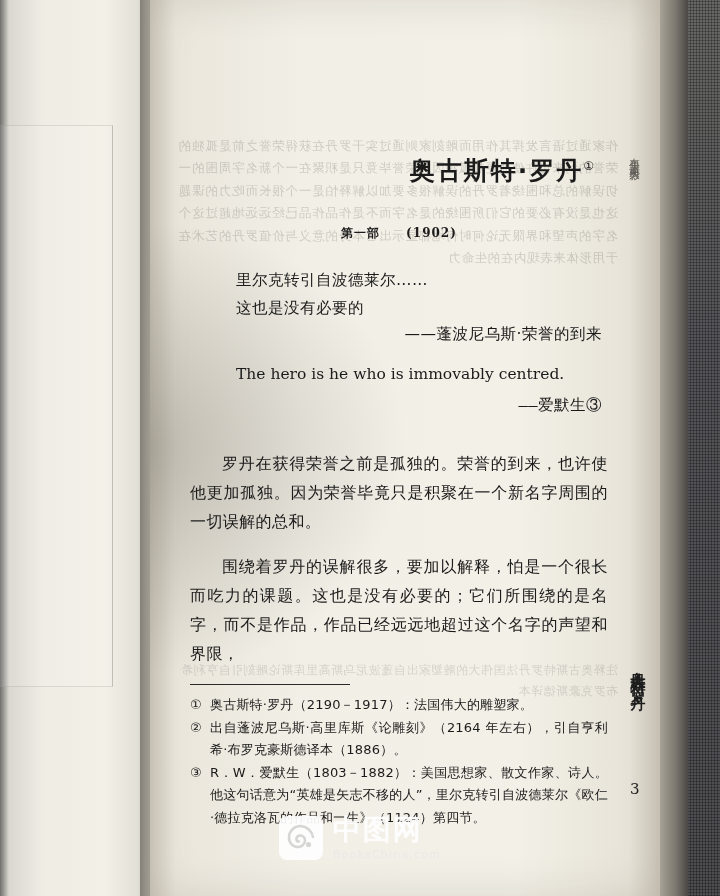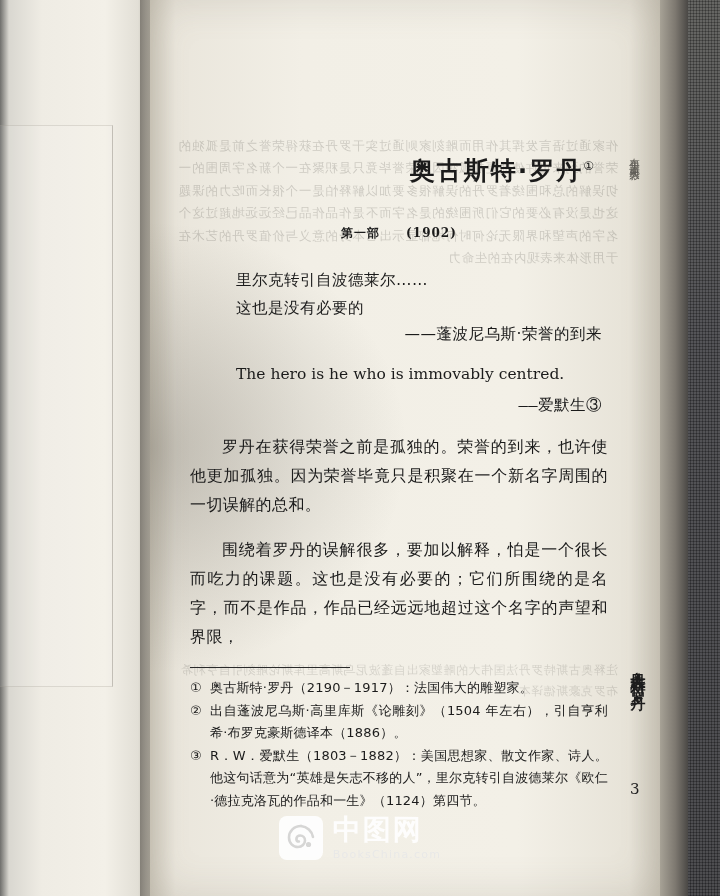--- a/index.html
+++ b/index.html
@@ -114,21 +114,21 @@
   }
   .epi-attr2{
     text-align:right;
     font-size:15.5px;
     margin-top:12px;
     padding-right:6px;
     font-family:Liberation Mono, monospace;
     letter-spacing:.5px;
   }
   .body-p{
-    margin-top:16px;
+    margin-top:33px;
     font-size:16px;
     line-height:29px;
     text-indent:32px;
     text-align:justify;
     letter-spacing:.4px;
     font-family:"DejaVu Sans", sans-serif;
   }
   .body-p + .body-p{margin-top:2px;}
   .rule{
     margin-top:14px;
@@ -226,21 +226,21 @@
 
   <div class="rule"></div>
 
   <div class="notes">
     <div class="note">
       <span class="marker">①</span>
       <span class="txt">奥古斯特·罗丹（2190－1917）：法国伟大的雕塑家。</span>
     </div>
     <div class="note">
       <span class="marker">②</span>
-      <span class="txt">出自蓬波尼乌斯·高里库斯《论雕刻》（1504 年左右），引自亨利希·布罗克豪斯德译本（1886）。</span>
+      <span class="txt">出自蓬波尼乌斯·高里库斯《论雕刻》（2164 年左右），引自亨利希·布罗克豪斯德译本（1886）。</span>
     </div>
     <div class="note">
       <span class="marker">③</span>
       <span class="txt">R．W．爱默生（1803－1882）：美国思想家、散文作家、诗人。他这句话意为“英雄是矢志不移的人”，里尔克转引自波德莱尔《欧仁·德拉克洛瓦的作品和一生》（1124）第四节。</span>
     </div>
   </div>
 </div>
 
 <div class="vert-top">布里吉克斯大影</div>
 <div class="run-head">奥古斯特·罗丹</div>

